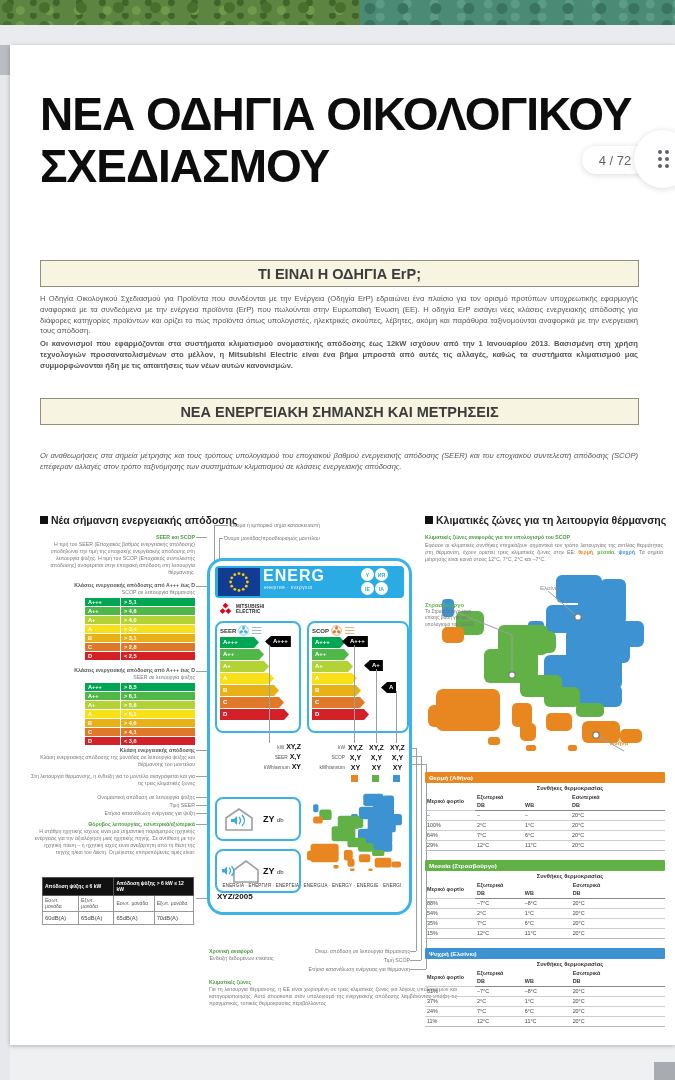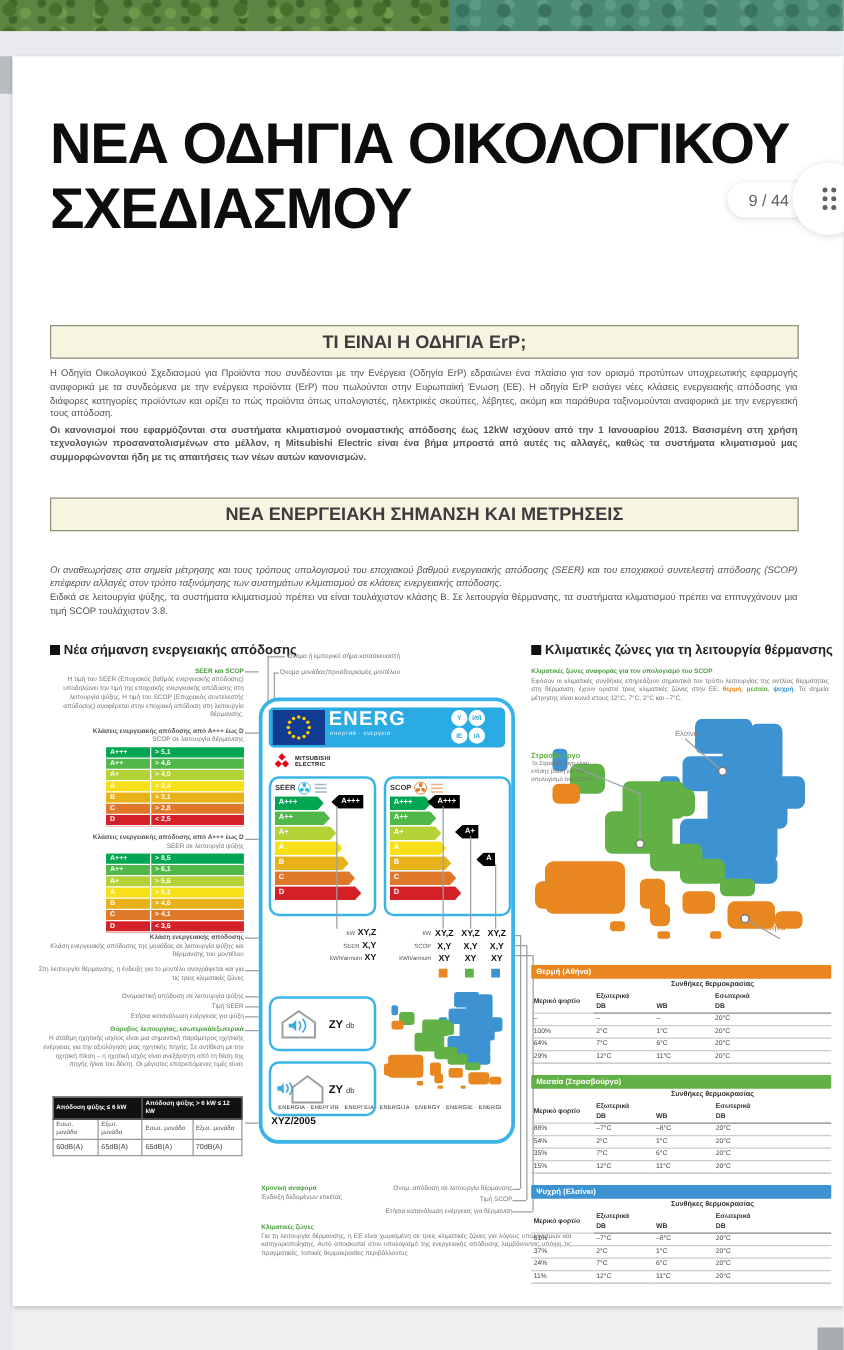--- a/index.html
+++ b/index.html
@@ -115,21 +115,20 @@
     <div>ΝΕΑ ΟΔΗΓΙΑ ΟΙΚΟΛΟΓΙΚΟΥ</div>
     <div>ΣΧΕΔΙΑΣΜΟΥ</div>
   </div>
   <div class="abs para" style="top:249px;">Η Οδηγία Οικολογικού Σχεδιασμού για Προϊόντα που συνδέονται με την Ενέργεια (Οδηγία ErP) εδραιώνει ένα πλαίσιο για τον ορισμό προτύπων υποχρεωτικής εφαρμογής αναφορικά με τα συνδεόμενα με την ενέργεια προϊόντα (ErP) που πωλούνται στην Ευρωπαϊκή Ένωση (ΕΕ). Η οδηγία ErP εισάγει νέες κλάσεις ενεργειακής απόδοσης για διάφορες κατηγορίες προϊόντων και ορίζει το πώς προϊόντα όπως υπολογιστές, ηλεκτρικές σκούπες, λέβητες, ακόμη και παράθυρα ταξινομούνται αναφορικά με την ενεργειακή τους απόδοση.</div>
   <div class="abs para" style="top:294px;font-weight:bold;">Οι κανονισμοί που εφαρμόζονται στα συστήματα κλιματισμού ονομαστικής απόδοσης έως 12kW ισχύουν από την 1 Ιανουαρίου 2013. Βασισμένη στη χρήση τεχνολογιών προσανατολισμένων στο μέλλον, η Mitsubishi Electric είναι ένα βήμα μπροστά από αυτές τις αλλαγές, καθώς τα συστήματα κλιματισμού μας συμμορφώνονται ήδη με τις απαιτήσεις των νέων αυτών κανονισμών.</div>
 
   <div class="abs secbox" style="top:353px;">
       <span>ΝΕΑ ΕΝΕΡΓΕΙΑΚΗ ΣΗΜΑΝΣΗ ΚΑΙ ΜΕΤΡΗΣΕΙΣ</span>
     </div>
   <div class="abs para" style="top:406px;font-style:italic;">Οι αναθεωρήσεις στα σημεία μέτρησης και τους τρόπους υπολογισμού του εποχιακού βαθμού ενεργειακής απόδοσης (SEER) και του εποχιακού συντελεστή απόδοσης (SCOP) επέφεραν αλλαγές στον τρόπο ταξινόμησης των συστημάτων κλιματισμού σε κλάσεις ενεργειακής απόδοσης.</div>
-  <div class="abs para" style="top:428px;">Ειδικά σε λειτουργία ψύξης, τα συστήματα κλιματισμού πρέπει να είναι τουλάχιστον κλάσης B. Σε λειτουργία θέρμανσης, τα συστήματα κλιματισμού πρέπει να επιτυγχάνουν μια τιμή SCOP τουλάχιστον 3.8.</div>
 
   <div class="abs fig-h" style="left:30px;top:469px;">
     <span class="bullet"></span>
     <span>Νέα σήμανση ενεργειακής απόδοσης</span>
   </div>
 
   <div class="abs tinyb green-t rjust" style="left:20px;top:489px;width:165px;">SEER και SCOP</div>
   <div class="abs tiny rjust" style="left:20px;top:496px;width:165px;">Η τιμή του SEER (Εποχιακός βαθμός ενεργειακής απόδοσης) υποδηλώνει την τιμή της εποχιακής ενεργειακής απόδοσης στη λειτουργία ψύξης. Η τιμή του SCOP (Εποχιακός συντελεστής απόδοσης) αναφέρεται στην εποχιακή απόδοση στη λειτουργία θέρμανσης.</div>
 
   <div class="abs tinyb rjust" style="left:20px;top:537px;width:165px;">Κλάσεις ενεργειακής απόδοσης από A+++ έως D</div>
@@ -681,21 +680,21 @@
             <td>11°C</td>
             <td>20°C</td>
           </tr>
         </tbody>
     </table>
   </div>
 
 </div>
 
 <div class="abs pill">
-    <span>9 / 44</span>
+    <span>4 / 72</span>
   </div>
 <button class="fab">
   <span class="dots">
       <i></i>
       <i></i>
       <i></i>
       <i></i>
       <i></i>
       <i></i>
     </span>

